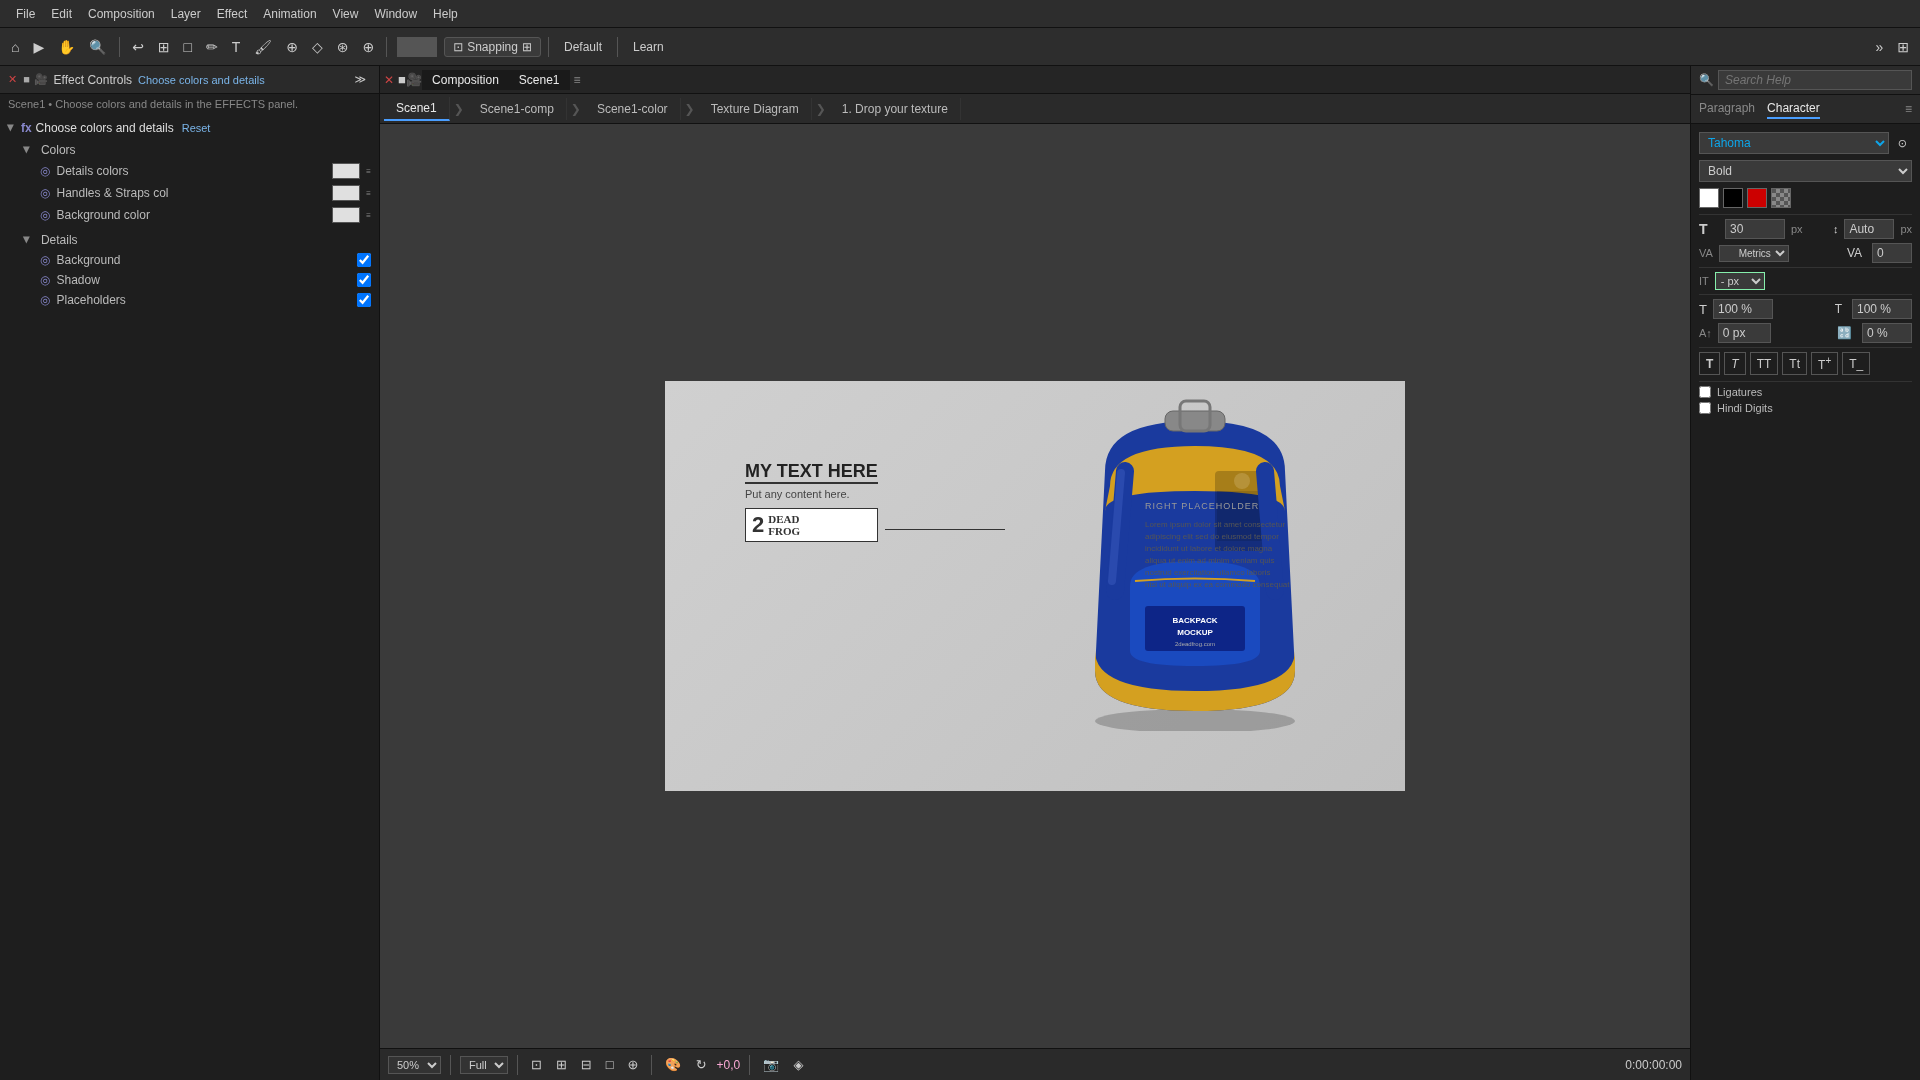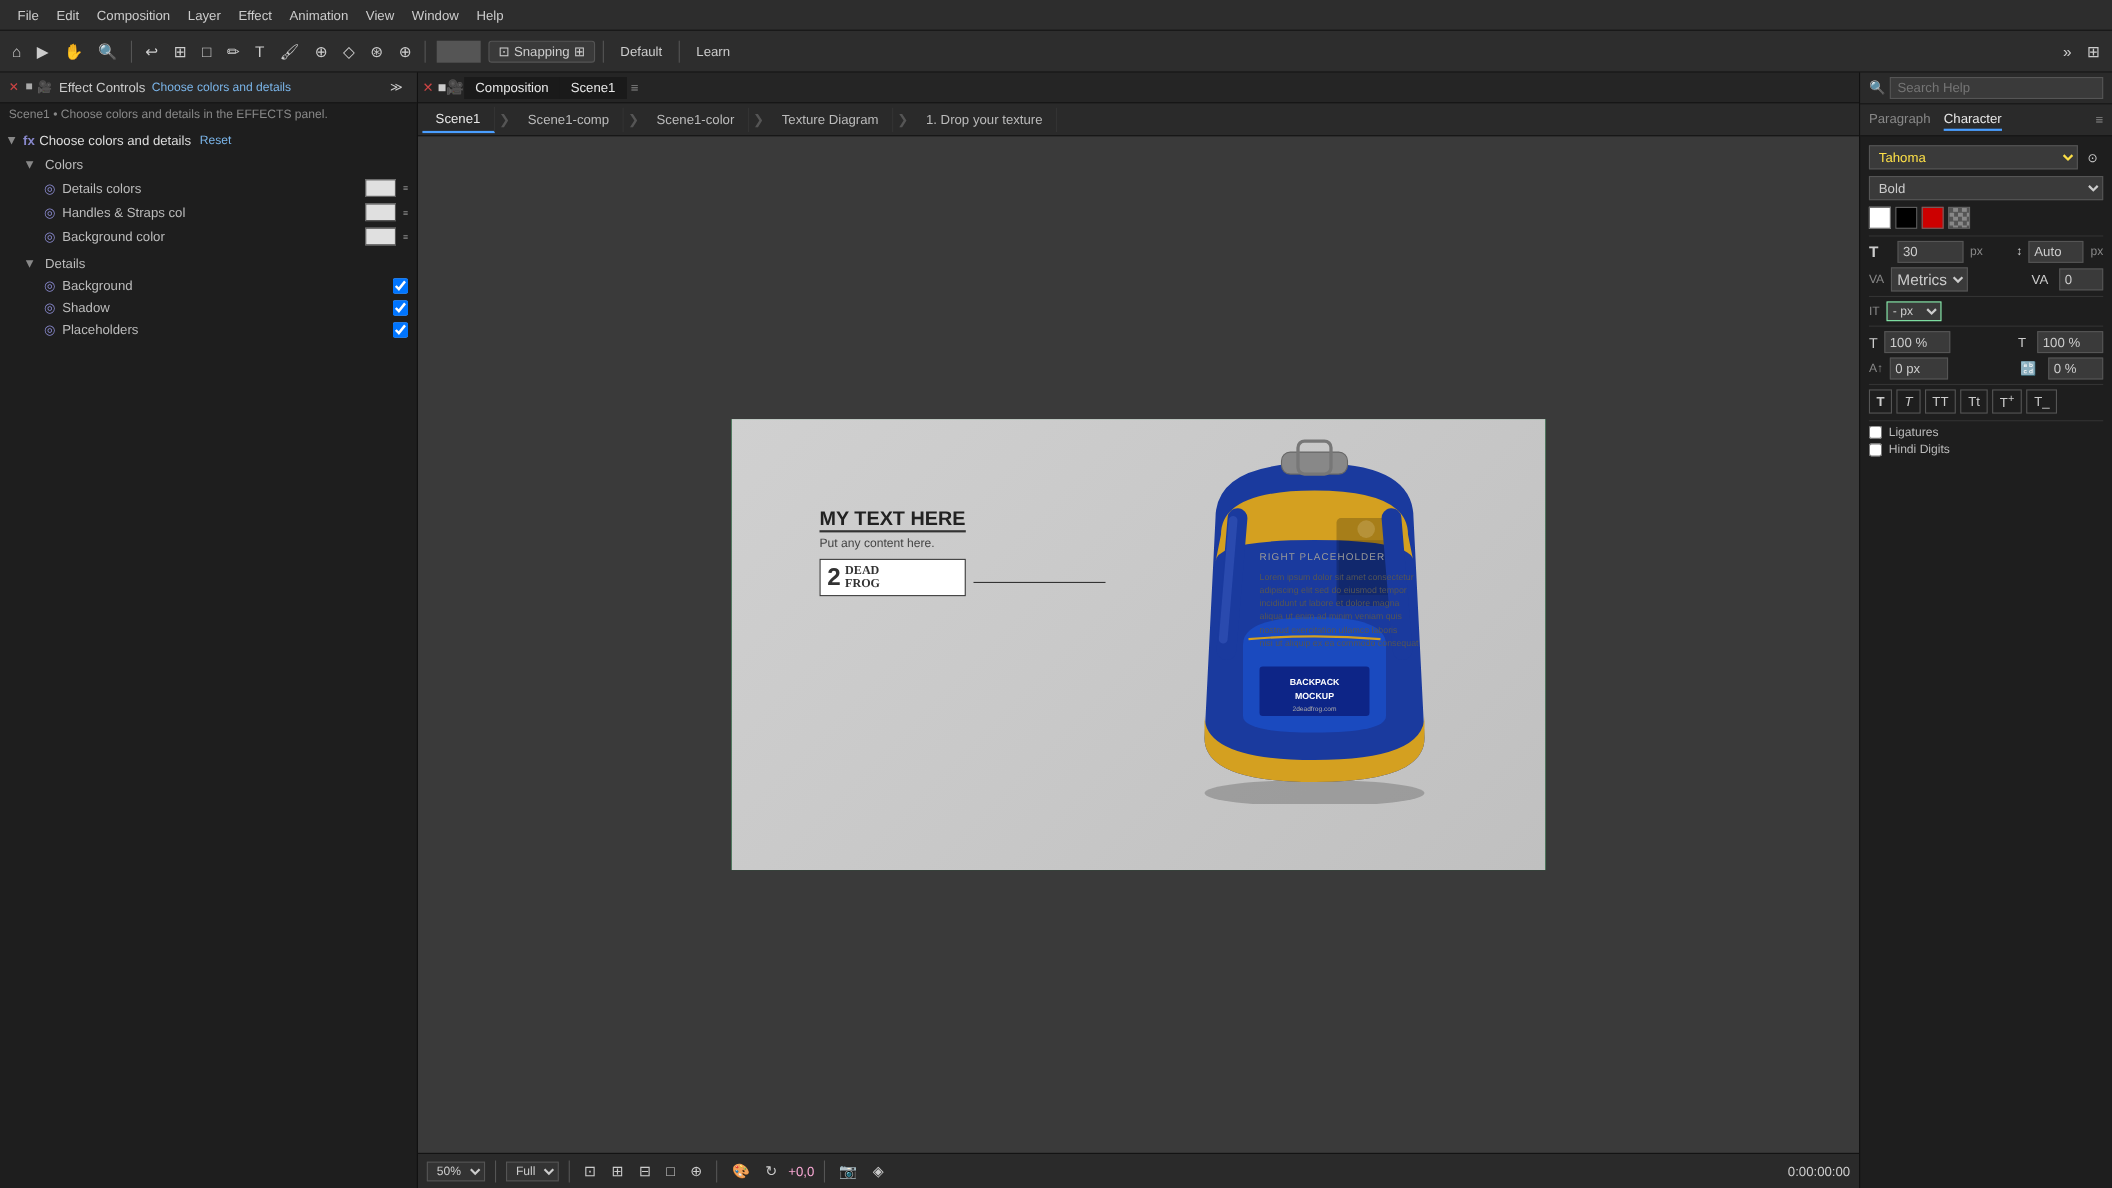--- a/index.html
+++ b/index.html
@@ -86,21 +86,21 @@
     .panel-tab { color: #888; font-size: 12px; cursor: pointer; padding: 2px 0; }
     .panel-tab.active { color: #e8e8e8; border-bottom: 2px solid #4a9eff; }
 
     
     .search-help { display: flex; align-items: center; gap: 4px; background: #2a2a2a; padding: 4px 8px; border-bottom: 1px solid #111; }
     .search-help input { background: #3a3a3a; border: 1px solid #555; color: #ccc; font-size: 12px; padding: 2px 6px; flex: 1; }
 
     
     .char-panel { padding: 8px; }
     .font-row { display: flex; align-items: center; gap: 4px; margin-bottom: 6px; }
-    .font-select { background: #3a3a3a; border: 1px solid #555; color: #fde047; font-size: 12px; padding: 2px 4px; flex: 1; }
+    .font-select { background: #3a3a3a; border: 1px solid #555; color: #0ea5e9; font-size: 12px; padding: 2px 4px; flex: 1; }
     .font-style { background: #3a3a3a; border: 1px solid #555; color: #ccc; font-size: 12px; padding: 2px 4px; flex: 1; }
     .char-row { display: flex; align-items: center; gap: 6px; margin-bottom: 4px; }
     .char-label { color: #888; font-size: 11px; width: 20px; }
     .char-input { background: #3a3a3a; border: 1px solid #555; color: #ccc; font-size: 12px; padding: 2px 4px; width: 60px; }
     .char-unit { color: #888; font-size: 11px; }
     .color-boxes { display: flex; gap: 4px; margin-bottom: 6px; }
     .color-box { width: 20px; height: 20px; border: 1px solid #666; cursor: pointer; }
     .color-box.white { background: #fff; }
     .color-box.black { background: #000; }
     .color-box.red { background: #c00; }
@@ -373,21 +373,21 @@
       <button class="viewer-btn">📷</button>
       <button class="viewer-btn">◈</button>
       <span class="viewer-time">0:00:00:00</span>
     </div>
   </div>
 
   <div class="right-panel">
 
     <div class="search-help">
       <span>🔍</span>
-      <input type="text" style="background: rgb(58, 58, 58); border: 1px solid rgb(85, 85, 85); color: #22c55e; font-size: 12px; padding: 2px 6px; flex: 1 1 0%;" placeholder="Search Help">
+      <input type="text" style="background: rgb(58, 58, 58); border: 1px solid rgb(85, 85, 85); color: #22c55e; font-size: 12px; padding: 2px 6px; flex: 1 1 0%; font-style: italic;" placeholder="Search Help">
     </div>
 
     <div class="right-panel-header">
       <div class="panel-tabs">
         <span class="panel-tab">Paragraph</span>
         <span class="panel-tab active">Character</span>
       </div>
       <span style="color:#888;cursor:pointer;margin-left:auto;">≡</span>
     </div>
 
@@ -418,21 +418,21 @@
         <span class="char-label" style="font-size:14px;font-weight:bold;color:#ccc;">T</span>
         <input class="char-input" value="30" style="">
         <span class="char-unit">px</span>
         <span style="margin-left:auto;font-size:11px;color:#ccc;">↕</span>
         <input class="char-input" value="Auto" style="width: 50px;">
         <span class="char-unit">px</span>
       </div>
 
       <div class="char-row">
         <span style="font-size:11px;color:#888;">VA</span>
-        <select style="background:#3a3a3a;border:1px solid #555;color:#ccc;font-size:14px;padding:1px;width:70px;">
+        <select style="background:#3a3a3a;border:1px solid #555;color:#ccc;font-size:10px;padding:1px;width:70px;text-align:right;">
           <option>Metrics</option>
         </select>
         <span style="margin-left:auto;">VA</span>
         <input class="char-input" value="0" style="width: 40px; margin-left: 4px;">
       </div>
 
       <div class="h-sep"></div>
 
       <div class="char-row">
         <span style="color:#888;font-size:11px;">IT</span>

